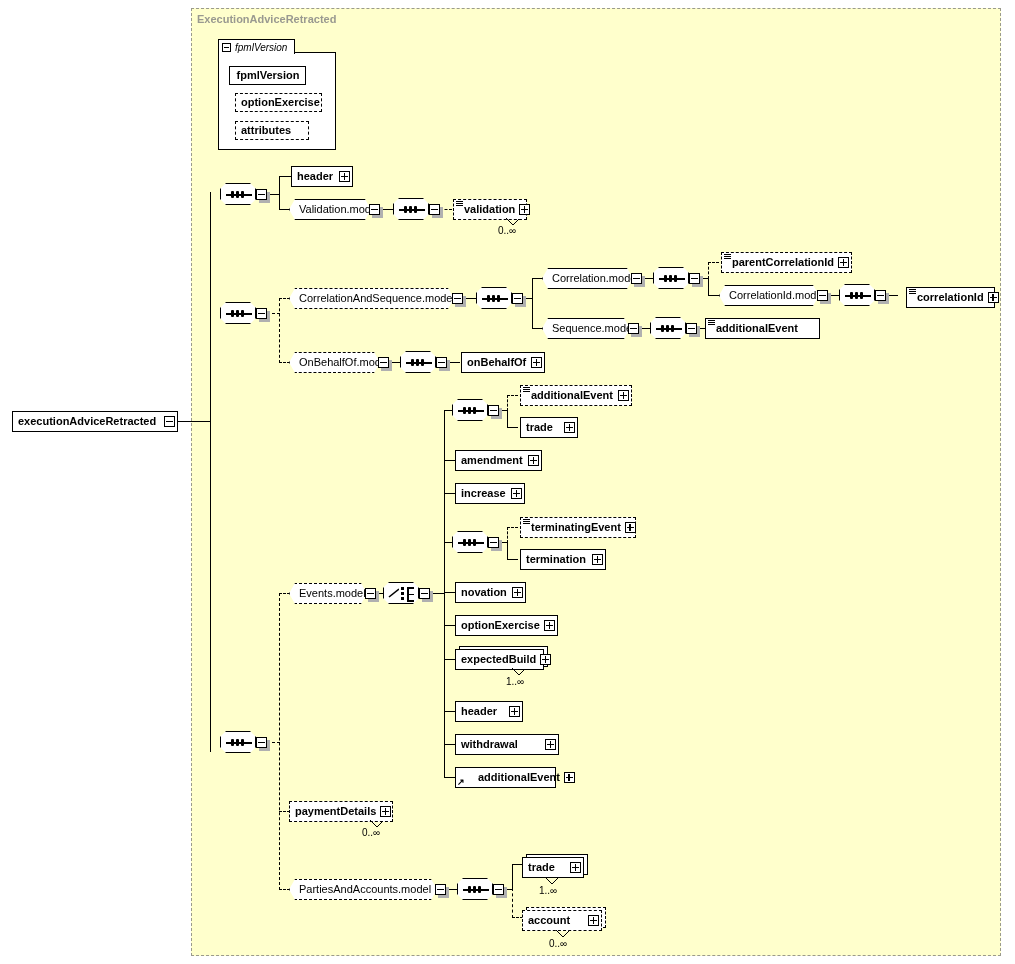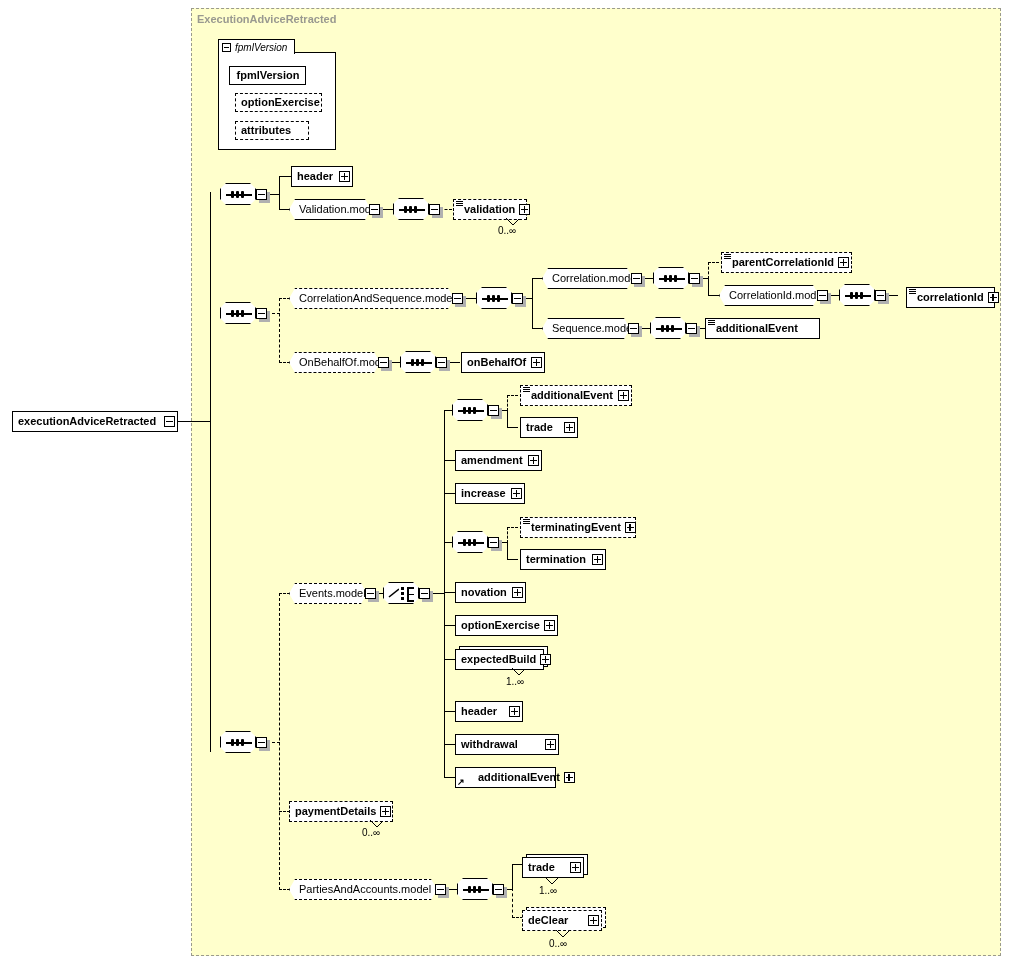--- a/index.html
+++ b/index.html
@@ -571,21 +571,21 @@
   </div>
   <svg class="occtick" style="left:545px;top:877px;" width="14" height="9">
       <path d="M0,0 L7,7 L13,1" fill="none" stroke="#000" stroke-width="1"></path>
     </svg>
   <div class="occ" style="left:539px;top:885px;">1..∞</div>
 
   <div class="dln h" style="left:512px;top:917px;width:11px;"></div>
   <div class="shadow-r" style="left:528px;top:914px;width:80px;height:21px;"></div>
   <div class="stack opt" style="left:526px;top:907px;width:80px;"></div>
   <div class="node opt" style="left:522px;top:910px;width:80px;">
-    <span class="lbl">deClear</span>
+    <span class="lbl">account</span>
     <span class="nbtn plus box-btn"></span>
   </div>
   <svg class="occtick" style="left:556px;top:930px;" width="14" height="9">
       <path d="M0,0 L7,7 L13,1" fill="none" stroke="#000" stroke-width="1"></path>
     </svg>
   <div class="occ" style="left:549px;top:938px;">0..∞</div>
 
 </div>
 
 </body></html>

